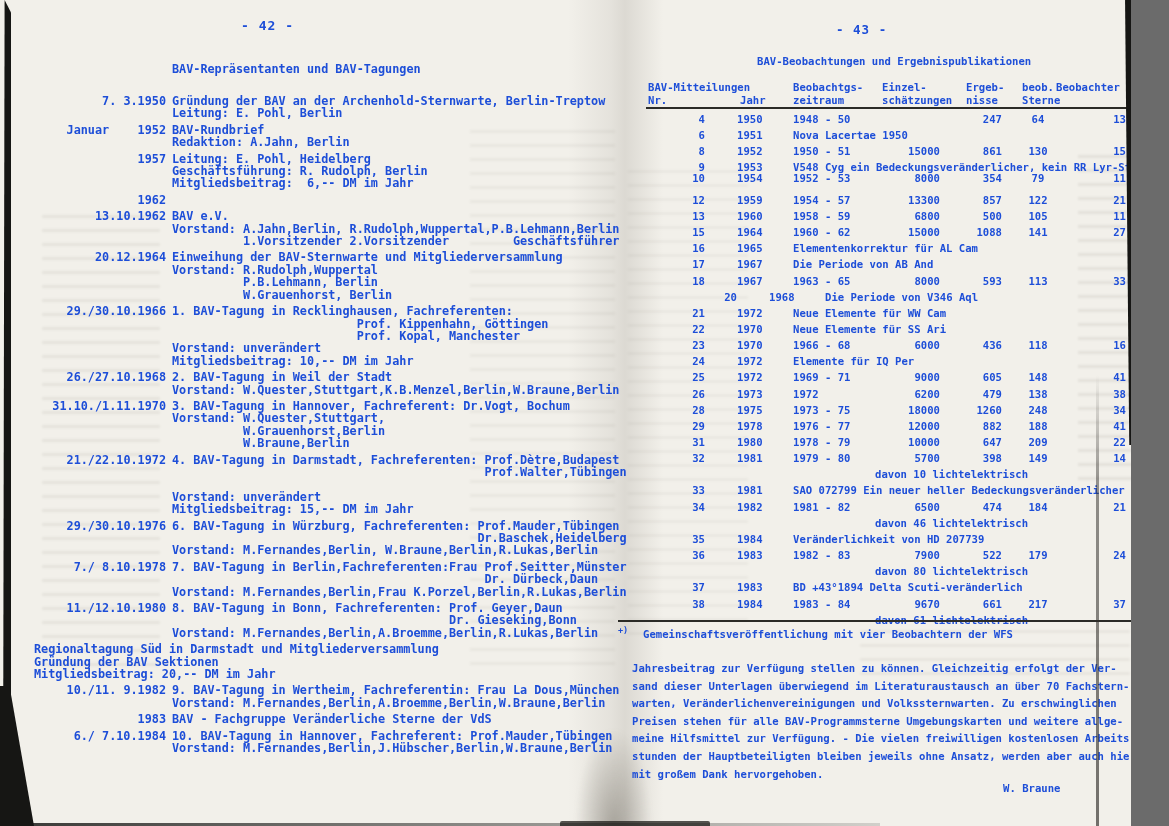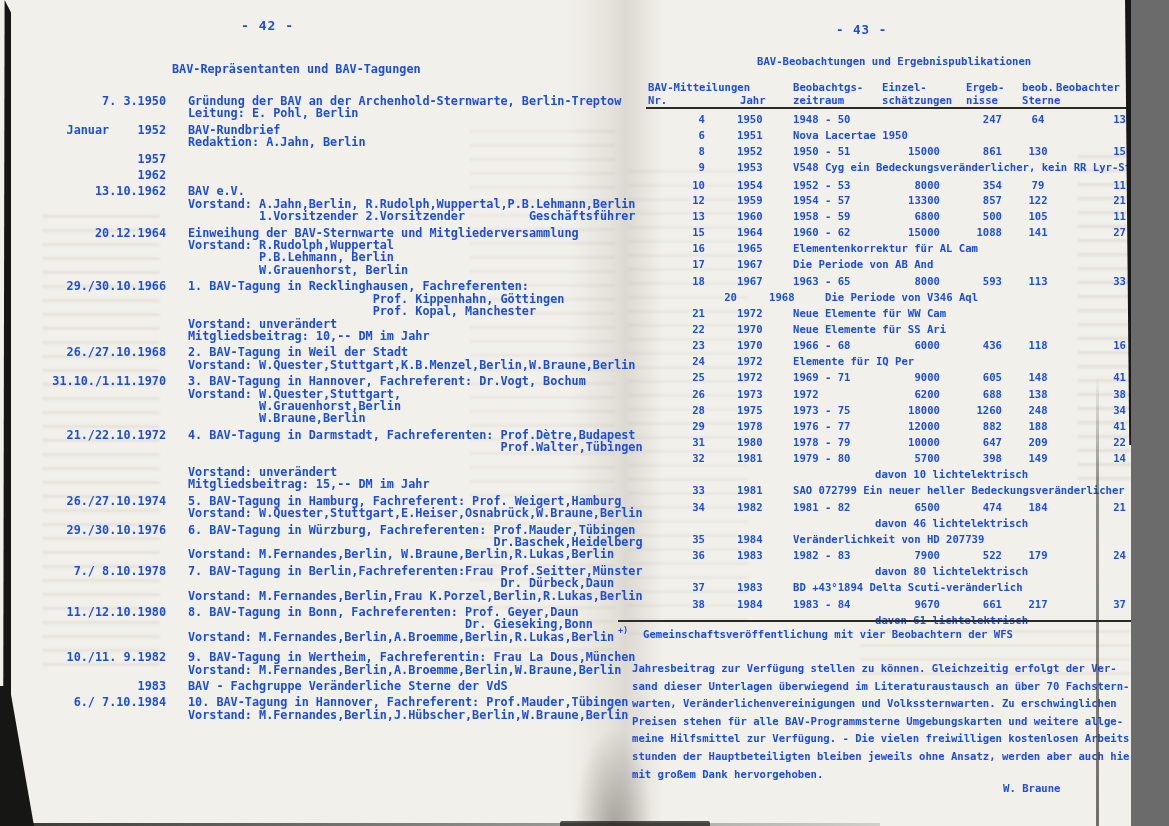--- a/index.html
+++ b/index.html
@@ -27,21 +27,21 @@
   .b1{left:42px;top:215px;width:118px;height:460px;opacity:.55;}
   .b2{left:470px;top:130px;width:145px;height:540px;opacity:.40;}
   .b3{left:1078px;top:155px;width:80px;height:330px;opacity:.65;}
   .b4{left:628px;top:170px;width:120px;height:470px;opacity:.35;}
   .b5{left:860px;top:630px;width:270px;height:50px;opacity:.45;}
   
   .p42{font-size:11.8px;line-height:12.4px;}
   #p42-num{position:absolute;left:241px;top:20px;font-size:13px;letter-spacing:1px;white-space:pre;}
   #p42-title{position:absolute;left:172px;top:63px;white-space:pre;}
   #p42-block{position:absolute;left:28px;top:95px;}
-  .entry{display:flex;margin-bottom:4px;gap:16px;}
+  .entry{display:flex;margin-bottom:4px;}
   .entry .date{width:138px;text-align:right;white-space:pre;flex:none;}
   .entry .body{margin-left:6px;white-space:pre;}
   
   .p43{font-size:10.6px;line-height:12px;}
   #p43-num{position:absolute;left:836px;top:24px;font-size:12.5px;letter-spacing:1px;white-space:pre;}
   #p43-title{position:absolute;left:757px;top:55px;white-space:pre;}
   .h{position:absolute;white-space:pre;}
   .hg {left:648px;top:81px;} .hnr{left:648px;top:94px;} .hja{left:740px;top:94px;}
   .hz1{left:793px;top:81px;} .hz2{left:793px;top:94px;}
   .he1{left:882px;top:81px;} .he2{left:882px;top:94px;}
@@ -90,20 +90,23 @@
           <div class="body">Gründung der BAV an der Archenhold-Sternwarte, Berlin-Treptow
 Leitung: E. Pohl, Berlin</div>
         </div>
         <div class="entry">
           <div class="date">Januar    1952</div>
           <div class="body">BAV-Rundbrief
 Redaktion: A.Jahn, Berlin</div>
         </div>
         <div class="entry">
           <div class="date">1957</div>
+          <div class="body">Leitung: E. Pohl, Heidelberg
+Geschäftsführung: R. Rudolph, Berlin
+Mitgliedsbeitrag:  6,-- DM im Jahr</div>
         </div>
         <div class="entry">
           <div class="date">1962</div>
         </div>
         <div class="entry">
           <div class="date">13.10.1962</div>
           <div class="body">BAV e.V.
 Vorstand: A.Jahn,Berlin, R.Rudolph,Wuppertal,P.B.Lehmann,Berlin
           1.Vorsitzender 2.Vorsitzender         Geschäftsführer</div>
         </div>
@@ -136,43 +139,41 @@
         </div>
         <div class="entry">
           <div class="date">21./22.10.1972</div>
           <div class="body">4. BAV-Tagung in Darmstadt, Fachreferenten: Prof.Dètre,Budapest
                                             Prof.Walter,Tübingen
 
 Vorstand: unverändert
 Mitgliedsbeitrag: 15,-- DM im Jahr</div>
         </div>
         <div class="entry">
-          <div class="date">26./27.10.1974</div>
-          <div class="body">5. BAV-Tagung in Hamburg, Fachreferent: Prof. Weigert,Hamburg
-Vorstand: W.Quester,Stuttgart,E.Heiser,Osnabrück,W.Braune,Berlin</div>
-        </div>
-        <div class="entry">
           <div class="date">29./30.10.1976</div>
           <div class="body">6. BAV-Tagung in Würzburg, Fachreferenten: Prof.Mauder,Tübingen
                                            Dr.Baschek,Heidelberg
 Vorstand: M.Fernandes,Berlin, W.Braune,Berlin,R.Lukas,Berlin</div>
         </div>
         <div class="entry">
           <div class="date">7./ 8.10.1978</div>
           <div class="body">7. BAV-Tagung in Berlin,Fachreferenten:Frau Prof.Seitter,Münster
                                             Dr. Dürbeck,Daun
 Vorstand: M.Fernandes,Berlin,Frau K.Porzel,Berlin,R.Lukas,Berlin</div>
         </div>
         <div class="entry">
           <div class="date">11./12.10.1980</div>
           <div class="body">8. BAV-Tagung in Bonn, Fachreferenten: Prof. Geyer,Daun
                                        Dr. Gieseking,Bonn
 Vorstand: M.Fernandes,Berlin,A.Broemme,Berlin,R.Lukas,Berlin</div>
         </div>
         <div class="entry">
+          <div class="body">Regionaltagung Süd in Darmstadt und Mitgliederversammlung
+Gründung der BAV Sektionen
+Mitgliedsbeitrag: 20,-- DM im Jahr</div>
         </div>
         <div class="entry">
           <div class="date">10./11. 9.1982</div>
           <div class="body">9. BAV-Tagung in Wertheim, Fachreferentin: Frau La Dous,München
 Vorstand: M.Fernandes,Berlin,A.Broemme,Berlin,W.Braune,Berlin</div>
         </div>
         <div class="entry">
           <div class="date">1983</div>
           <div class="body">BAV - Fachgruppe Veränderliche Sterne der VdS</div>
         </div>
@@ -223,21 +224,21 @@
           <span class="c-ein">15000</span>
           <span class="c-erg">861</span>
           <span class="c-st">130</span>
           <span class="c-bb">15</span>
         </div>
         <div class="trow" style="top: 161.45px;">
           <span class="c-nr">9</span>
           <span class="c-jahr">1953</span>
           <span class="c-zeit">V548 Cyg ein Bedeckungsveränderlicher, kein RR Lyr-Stern</span>
         </div>
-        <div class="trow" style="top: 179px;">
+        <div class="trow" style="top: 172px;">
           <span class="c-nr">10</span>
           <span class="c-jahr">1954</span>
           <span class="c-zeit">1952 - 53</span>
           <span class="c-ein">8000</span>
           <span class="c-erg">354</span>
           <span class="c-st">79</span>
           <span class="c-bb">11</span>
         </div>
         <div class="trow" style="top: 193.75px;">
           <span class="c-nr">12</span>
@@ -321,21 +322,21 @@
           <span class="c-ein">9000</span>
           <span class="c-erg">605</span>
           <span class="c-st">148</span>
           <span class="c-bb">41</span>
         </div>
         <div class="trow" style="top: 387.55px;">
           <span class="c-nr">26</span>
           <span class="c-jahr">1973</span>
           <span class="c-zeit">1972</span>
           <span class="c-ein">6200</span>
-          <span class="c-erg">688</span>
+          <span class="c-erg">479</span>
           <span class="c-st">138</span>
           <span class="c-bb">38</span>
         </div>
         <div class="trow" style="top: 403.7px;">
           <span class="c-nr">28</span>
           <span class="c-jahr">1975</span>
           <span class="c-zeit">1973 - 75</span>
           <span class="c-ein">18000</span>
           <span class="c-erg">1260</span>
           <span class="c-st">248</span>

